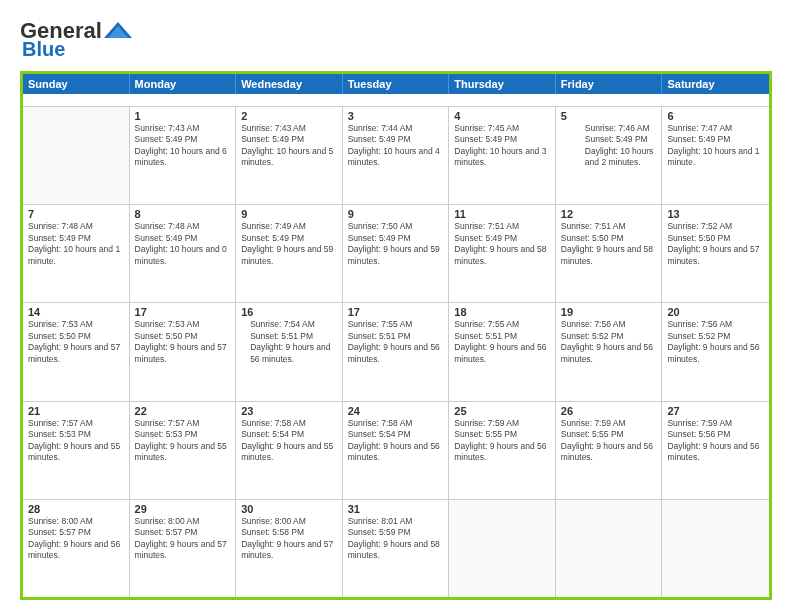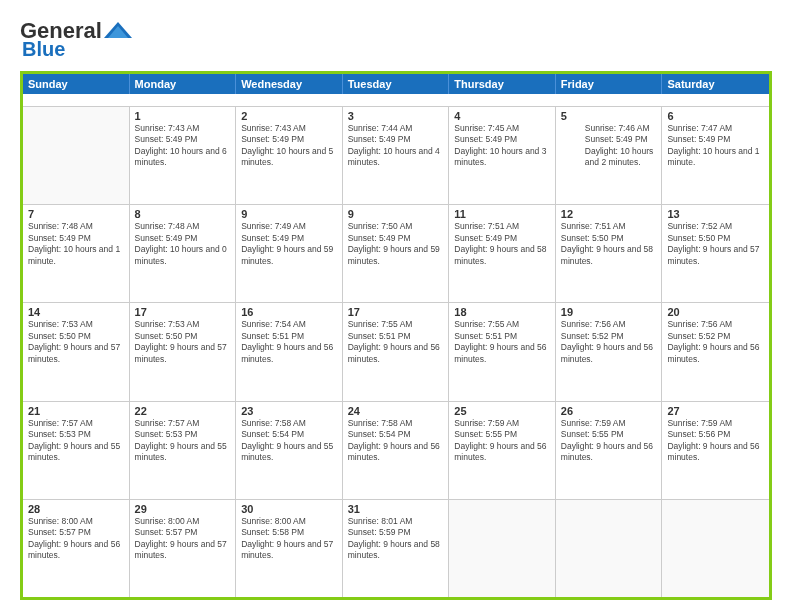--- a/index.html
+++ b/index.html
@@ -220,21 +220,21 @@
 Daylight: 9 hours and 57 minutes.</div>
           </div>
           <div class="cal-cell">
             <span class="day-num">17</span>
             <div class="cell-info" style="white-space: pre-line;">Sunrise: 7:53 AM
 Sunset: 5:50 PM
 Daylight: 9 hours and 57 minutes.</div>
           </div>
           <div class="cal-cell">
             <span class="day-num">16</span>
-            <div class="cell-info" style="white-space: pre-line;">Sunrise: 7:54 AM
+            <div class="cell-info" style="white-space: pre-line; margin-left: 9px;">Sunrise: 7:54 AM
 Sunset: 5:51 PM
 Daylight: 9 hours and 56 minutes.</div>
           </div>
           <div class="cal-cell">
             <span class="day-num">17</span>
             <div class="cell-info" style="white-space: pre-line;">Sunrise: 7:55 AM
 Sunset: 5:51 PM
 Daylight: 9 hours and 56 minutes.</div>
           </div>
           <div class="cal-cell">

